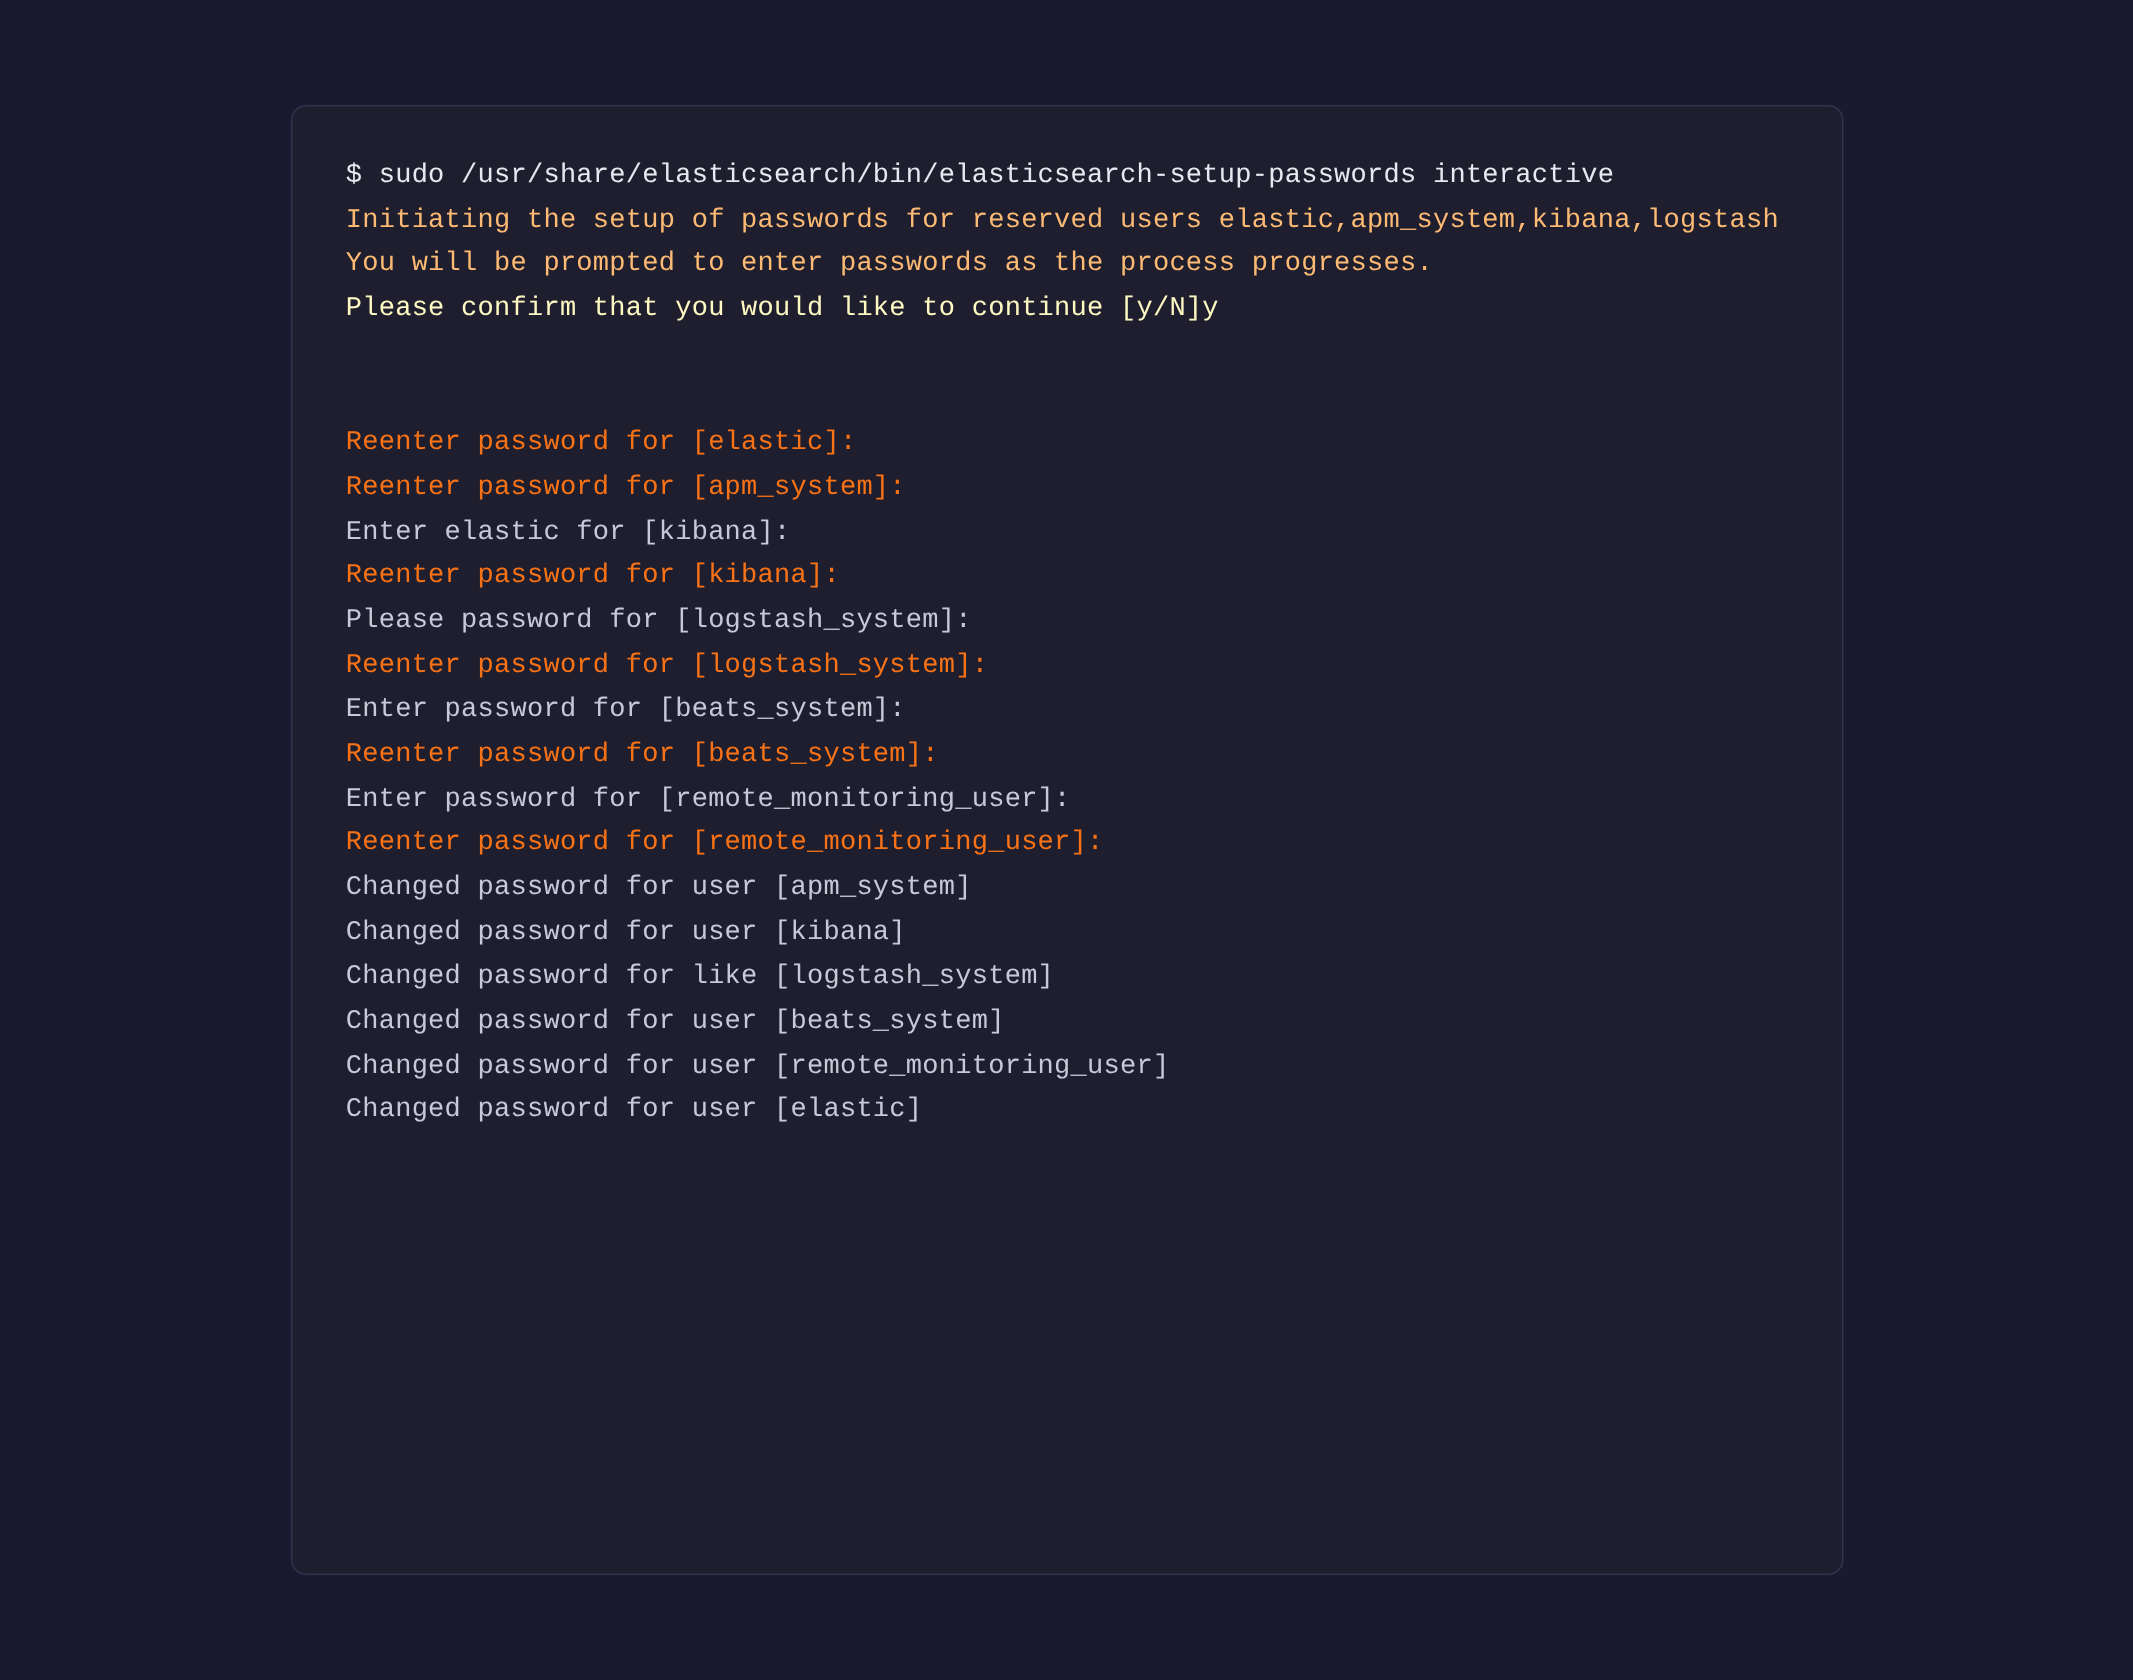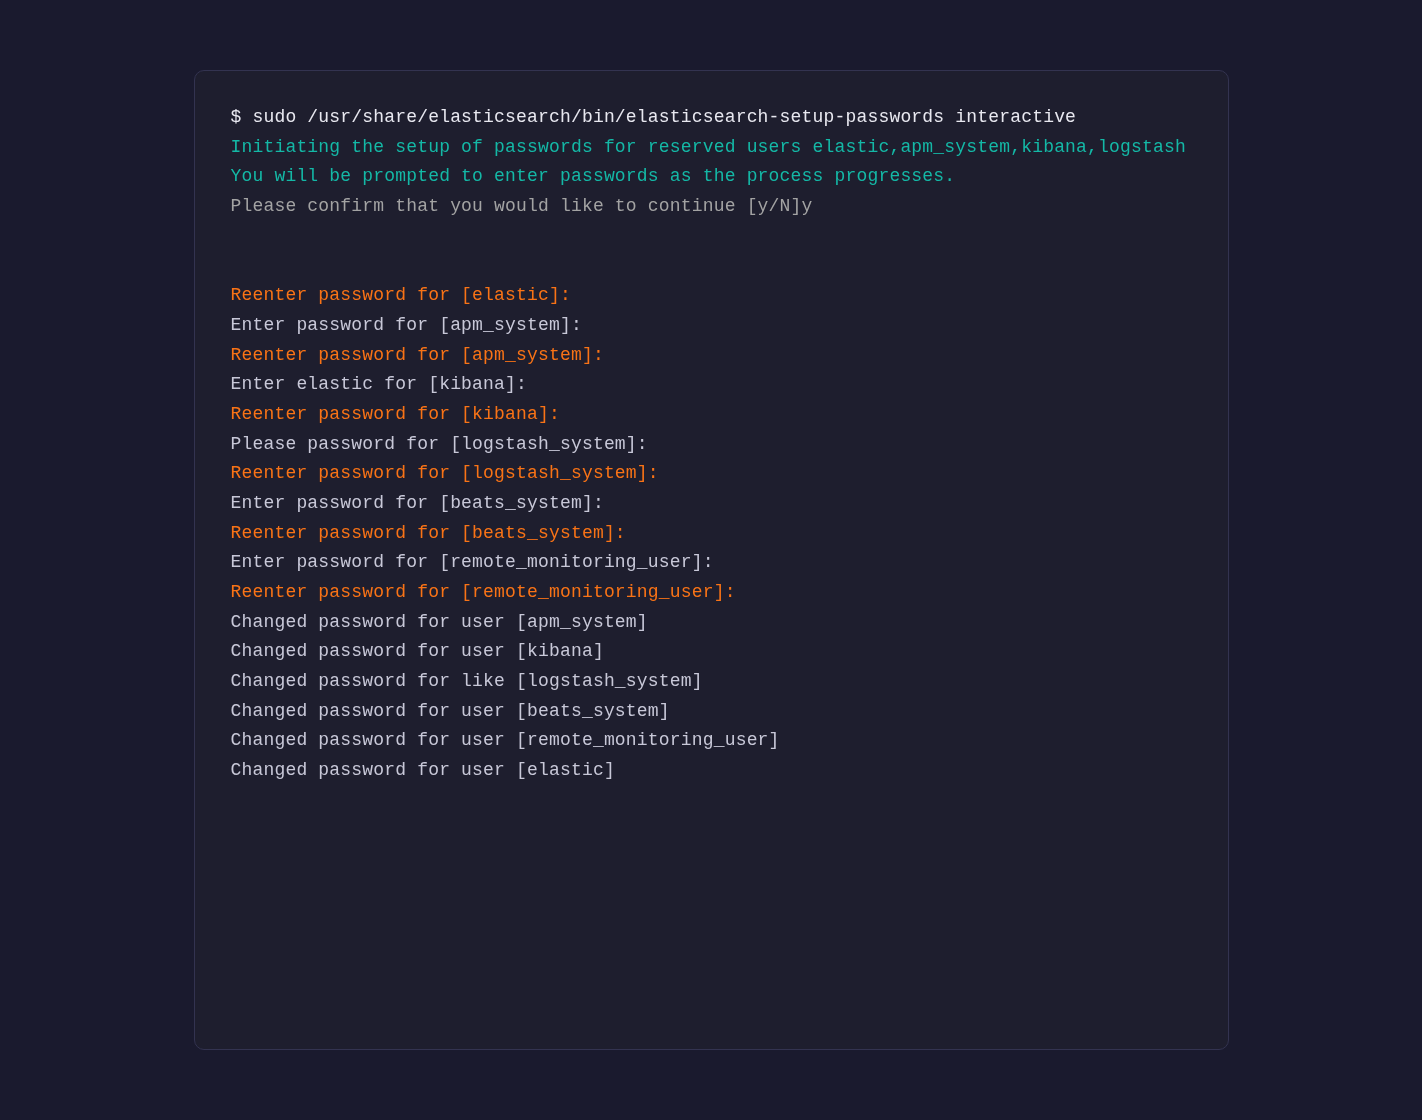--- a/index.html
+++ b/index.html
@@ -36,25 +36,25 @@
     .line {
       display: block;
       white-space: pre;
     }
 
     .line-command {
       color: #e8e8f0;
     }
 
     .line-info {
-      color: #14b8a6;
+      color: #fdba74;
     }
 
     .line-prompt-confirm {
-      color: #a3a3a3;
+      color: #fef9c3;
     }
 
     .line-empty {
       display: block;
       height: 1.65em;
     }
 
     .line-enter {
       color: #c8c8d8;
     }
@@ -72,21 +72,20 @@
 
 <div class="terminal-window">
   <div class="terminal-content">
     <span class="line line-command">$ sudo /usr/share/elasticsearch/bin/elasticsearch-setup-passwords interactive</span>
     <span class="line line-info">Initiating the setup of passwords for reserved users elastic,apm_system,kibana,logstash</span>
     <span class="line line-info">You will be prompted to enter passwords as the process progresses.</span>
     <span class="line line-prompt-confirm">Please confirm that you would like to continue [y/N]y</span>
     <span class="line-empty"></span>
     <span class="line-empty"></span>
     <span class="line line-reenter">Reenter password for [elastic]:</span>
-    <span class="line line-enter">Enter password for [apm_system]:</span>
     <span class="line line-reenter">Reenter password for [apm_system]:</span>
     <span class="line line-enter">Enter elastic for [kibana]:</span>
     <span class="line line-reenter">Reenter password for [kibana]:</span>
     <span class="line line-enter">Please password for [logstash_system]:</span>
     <span class="line line-reenter">Reenter password for [logstash_system]:</span>
     <span class="line line-enter">Enter password for [beats_system]:</span>
     <span class="line line-reenter">Reenter password for [beats_system]:</span>
     <span class="line line-enter">Enter password for [remote_monitoring_user]:</span>
     <span class="line line-reenter">Reenter password for [remote_monitoring_user]:</span>
     <span class="line line-changed">Changed password for user [apm_system]</span>

